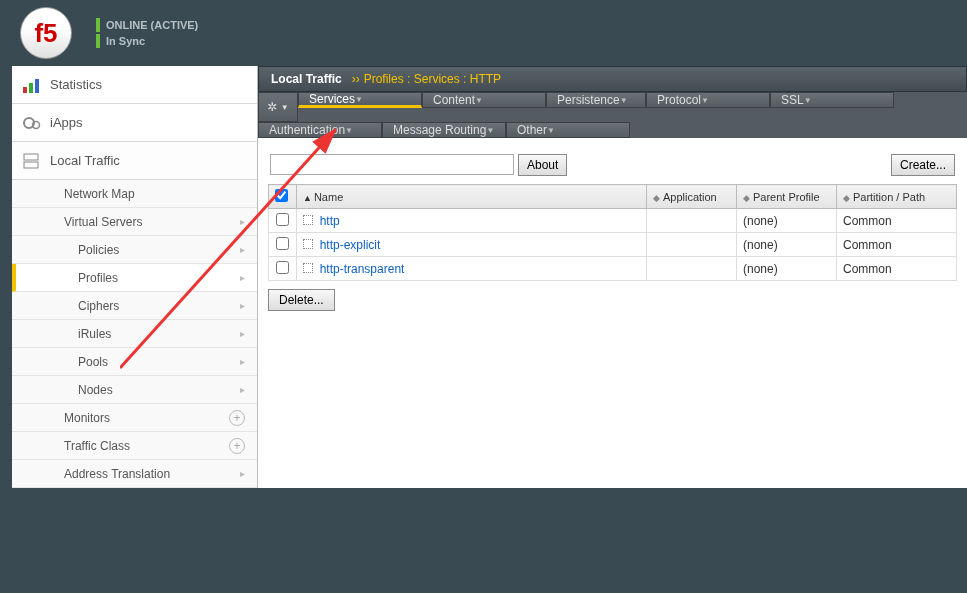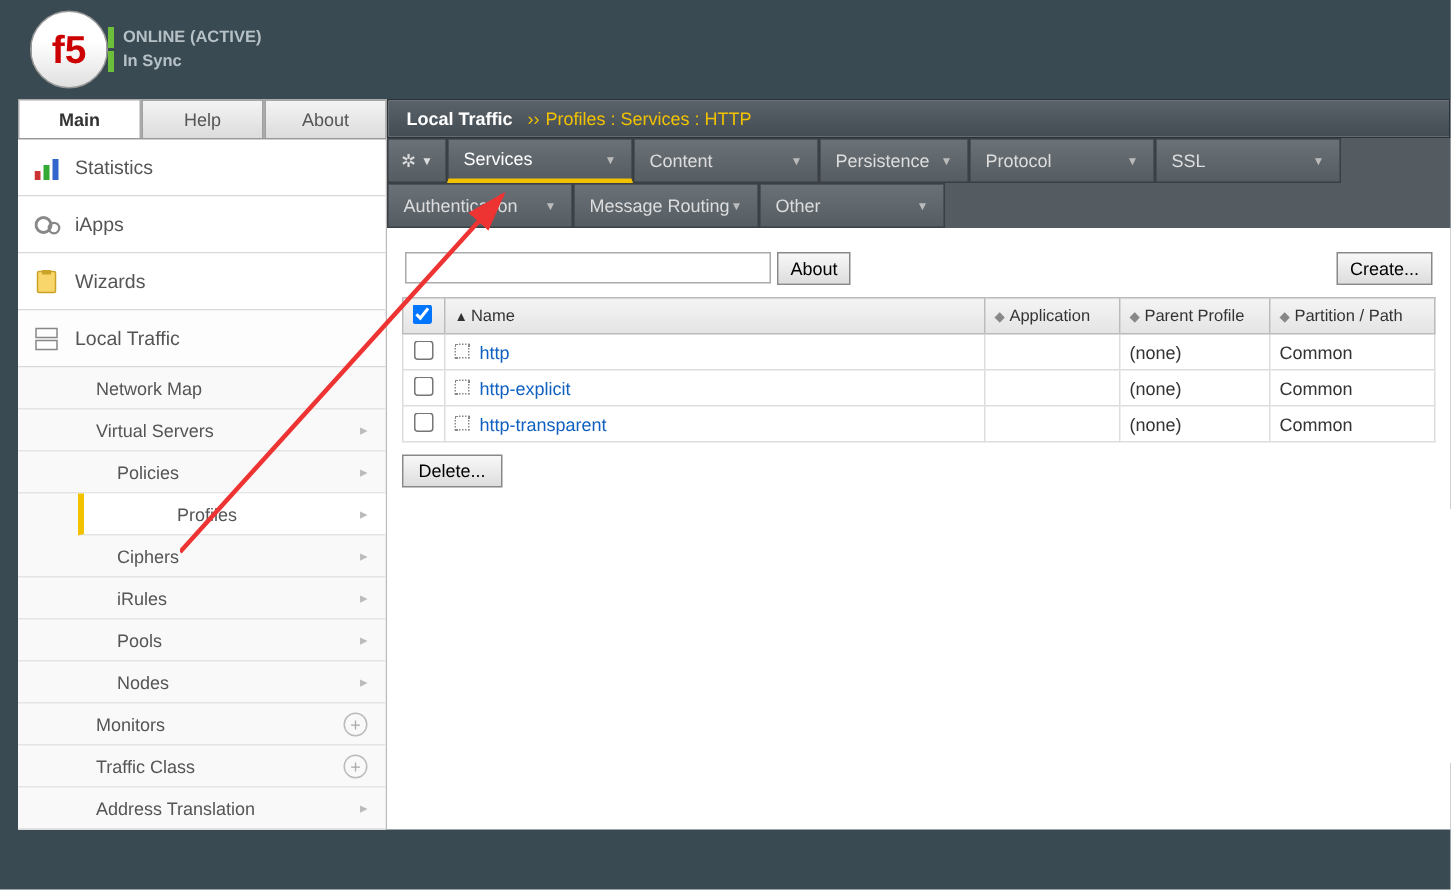--- a/index.html
+++ b/index.html
@@ -1,51 +1,51 @@
 <!DOCTYPE html>
 <html><head>
 <meta charset="utf-8">
 <style>
 * { box-sizing: border-box; margin: 0; padding: 0; font-family: Arial, Helvetica, sans-serif; }
 body { background: #3a4a52; font-size: 12px; color: #333; }
 
 .topbar { height: 66px; background: #3a4a52; display: flex; align-items: center; padding-left: 8px; }
 .logo { width: 52px; height: 52px; background: linear-gradient(#fff 40%, #e0e0e0); border-radius: 50%; display:flex; align-items:center; justify-content:center; font-weight:bold; font-size:26px; color:#c00; border:1px solid #999;}
-.status-block { }
+.status-block { margin-left: 24px; }
 .status-line { display:flex; align-items:center; margin:2px 0;}
 .status-bar { width:4px; height:14px; background:#6bbf3a; margin-right:6px;}
 .status-text { color:#b6c1c6; font-size:11px; font-weight:bold;}
 
 .main-area { display:flex; }
 .sidebar { width:246px; background:#fff; border-right:1px solid #bbb;}
 .tabs-row { display:flex; background:#3a4a52; border-bottom:1px solid #999;}
 .ptab { flex:0 0 82px; height:26px; line-height:26px; text-align:center; font-size:12px; color:#555; background:linear-gradient(#f4f4f4,#dcdcdc); border:1px solid #aaa; border-bottom:none; cursor:pointer; }
 .ptab.active { background:#fff; font-weight:bold; color:#333; }
 
 .nav-section { display:flex; align-items:center; height:38px; padding-left:10px; border-bottom:1px solid #d8d8d8; background:#fff; cursor:pointer;}
 .nav-section .ic { width:20px; height:18px; margin-right:8px; display:inline-flex; align-items:center; justify-content:center;}
 .nav-section.sel { background:#fdfdfd;}
 .nav-label { color:#555; font-size:13px; }
 
 .subnav { background:#f9f9f9;}
 .sub-item { display:flex; align-items:center; justify-content:space-between; height:28px; padding:0 12px 0 52px; border-bottom:1px solid #e4e4e4; color:#555; cursor:pointer; font-size:12px;}
 .sub-item.l2 { padding-left:66px;}
-.sub-item.sel { background:#fff; border-left:4px solid #f2c200; padding-left:62px; font-weight:normal;margin-left:40px;}
+.sub-item.sel { background:#fff; border-left:4px solid #f2c200; padding-left:62px; font-weight:normal;}
 .sub-item .chev { color:#bbb; font-size:10px;}
 .sub-item .plus { width:16px;height:16px;border:1px solid #bbb;border-radius:50%;color:#aaa;font-size:12px;line-height:14px;text-align:center;}
 
 .content { flex:1; background:#fff; }
 .breadcrumb-bar { height:26px; background:linear-gradient(#5a636a,#434c53); border:1px solid #2b3338; color:#fff; display:flex; align-items:center; padding:0 12px; font-size:12px;}
 .breadcrumb-bar .bc1 { color:#fff; font-weight:bold; margin-right:6px;}
 .breadcrumb-bar .sep { color:#f2c200; margin:0 4px;}
 .breadcrumb-bar .bc2 { color:#f2c200;}
 
 .menubar { display:flex; flex-wrap:wrap; background:#545b61;}
 .menubar .gear-cell { width:40px; height:30px; background:linear-gradient(#6a7177,#555c62); border:1px solid #3a4045; display:flex; align-items:center; justify-content:center; color:#ddd;}
-.menubar .mitem { height:30px; background:linear-gradient(#6a7177,#555c62); border:1px solid #3a4045; display:flex; align-items:center; justify-content:space-between; padding:0 10px; color:#ddd; font-size:12px; cursor:pointer; min-width:124px;}
+.menubar .mitem { height:16px; background:linear-gradient(#6a7177,#555c62); border:1px solid #3a4045; display:flex; align-items:center; padding:0 10px; color:#ddd; font-size:12px; cursor:pointer; min-width:124px;}
 .menubar .mitem.active { border-bottom:3px solid #f2c200; color:#fff;}
 .menubar .mitem .dd { font-size:8px; color:#bbb;}
 
 .search-row { display:flex; justify-content:space-between; align-items:center; padding:16px 12px 8px 12px;}
 .search-row .left { display:flex; gap:4px;}
 .sinput { width:244px; height:21px; border:1px solid #aaa; padding:0 4px; font-size:12px;}
 .sbtn { height:22px; padding:0 8px; font-size:12px; border:1px solid #888; background:linear-gradient(#f8f8f8,#ddd); cursor:pointer;}
 .cbtn { height:22px; padding:0 8px; font-size:12px; border:1px solid #888; background:linear-gradient(#f8f8f8,#ddd); cursor:pointer;}
 
 table.data { width:calc(100% - 20px); margin:0 10px; border-collapse:collapse; border:1px solid #bbb;}
@@ -78,54 +78,40 @@
         </div>
     <div class="status-line">
           <span class="status-bar"></span>
           <span class="status-text">In Sync</span>
         </div>
   </div>
 </div>
 
 <div class="main-area">
   <div class="sidebar">
-    <div class="tabs-row">
-      <div class="ptab active">Main</div>
-      <div class="ptab">Help</div>
-      <div class="ptab">About</div>
-    </div>
 
     <div class="nav-section">
       <span class="ic">
             <svg width="18" height="16">
               <rect x="0" y="10" width="4" height="6" fill="#c33"></rect>
               <rect x="6" y="6" width="4" height="10" fill="#3a3"></rect>
               <rect x="12" y="2" width="4" height="14" fill="#36c"></rect>
             </svg>
           </span>
       <span class="nav-label">Statistics</span>
     </div>
     <div class="nav-section">
       <span class="ic">
             <svg width="18" height="16">
               <circle cx="6" cy="8" r="5" fill="none" stroke="#888" stroke-width="2"></circle>
               <circle cx="13" cy="10" r="3.5" fill="none" stroke="#888" stroke-width="1.5"></circle>
             </svg>
           </span>
       <span class="nav-label">iApps</span>
     </div>
-    <div class="nav-section">
-      <span class="ic">
-            <svg width="18" height="16">
-              <rect x="2" y="1" width="12" height="14" rx="1" fill="#f9d66b" stroke="#c9a227"></rect>
-              <rect x="5" y="0" width="6" height="3" fill="#c9a227"></rect>
-            </svg>
-          </span>
-      <span class="nav-label">Wizards</span>
-    </div>
     <div class="nav-section sel">
       <span class="ic">
             <svg width="18" height="16">
               <rect x="1" y="1" width="14" height="6" fill="none" stroke="#888"></rect>
               <rect x="1" y="9" width="14" height="6" fill="none" stroke="#888"></rect>
             </svg>
           </span>
       <span class="nav-label">Local Traffic</span>
     </div>
 
@@ -228,21 +214,21 @@
       <button class="cbtn">Create...</button>
     </div>
 
     <table class="data">
       <thead>
         <tr>
           <th class="chk-col"><input type="checkbox" checked="" style=""></th>
           <th class="name-col"><span class="tri">▲</span><span>Name</span></th>
           <th style="width:90px"><span class="sort">◆</span><span>Application</span></th>
           <th style="width:100px"><span class="sort">◆</span><span>Parent Profile</span></th>
-          <th style="width:110px"><span class="sort">◆</span><span>Partition / Path</span></th>
+          <th style="width:120px"><span class="sort">◆</span><span>Partition / Path</span></th>
         </tr>
       </thead>
       <tbody>
         <tr>
           <td class="chk-col"><input type="checkbox" style=""></td>
           <td class="link"><span class="dot-sq"></span>&nbsp;&nbsp;<a href="#">http</a></td>
           <td></td>
           <td>(none)</td>
           <td>Common</td>
         </tr>

